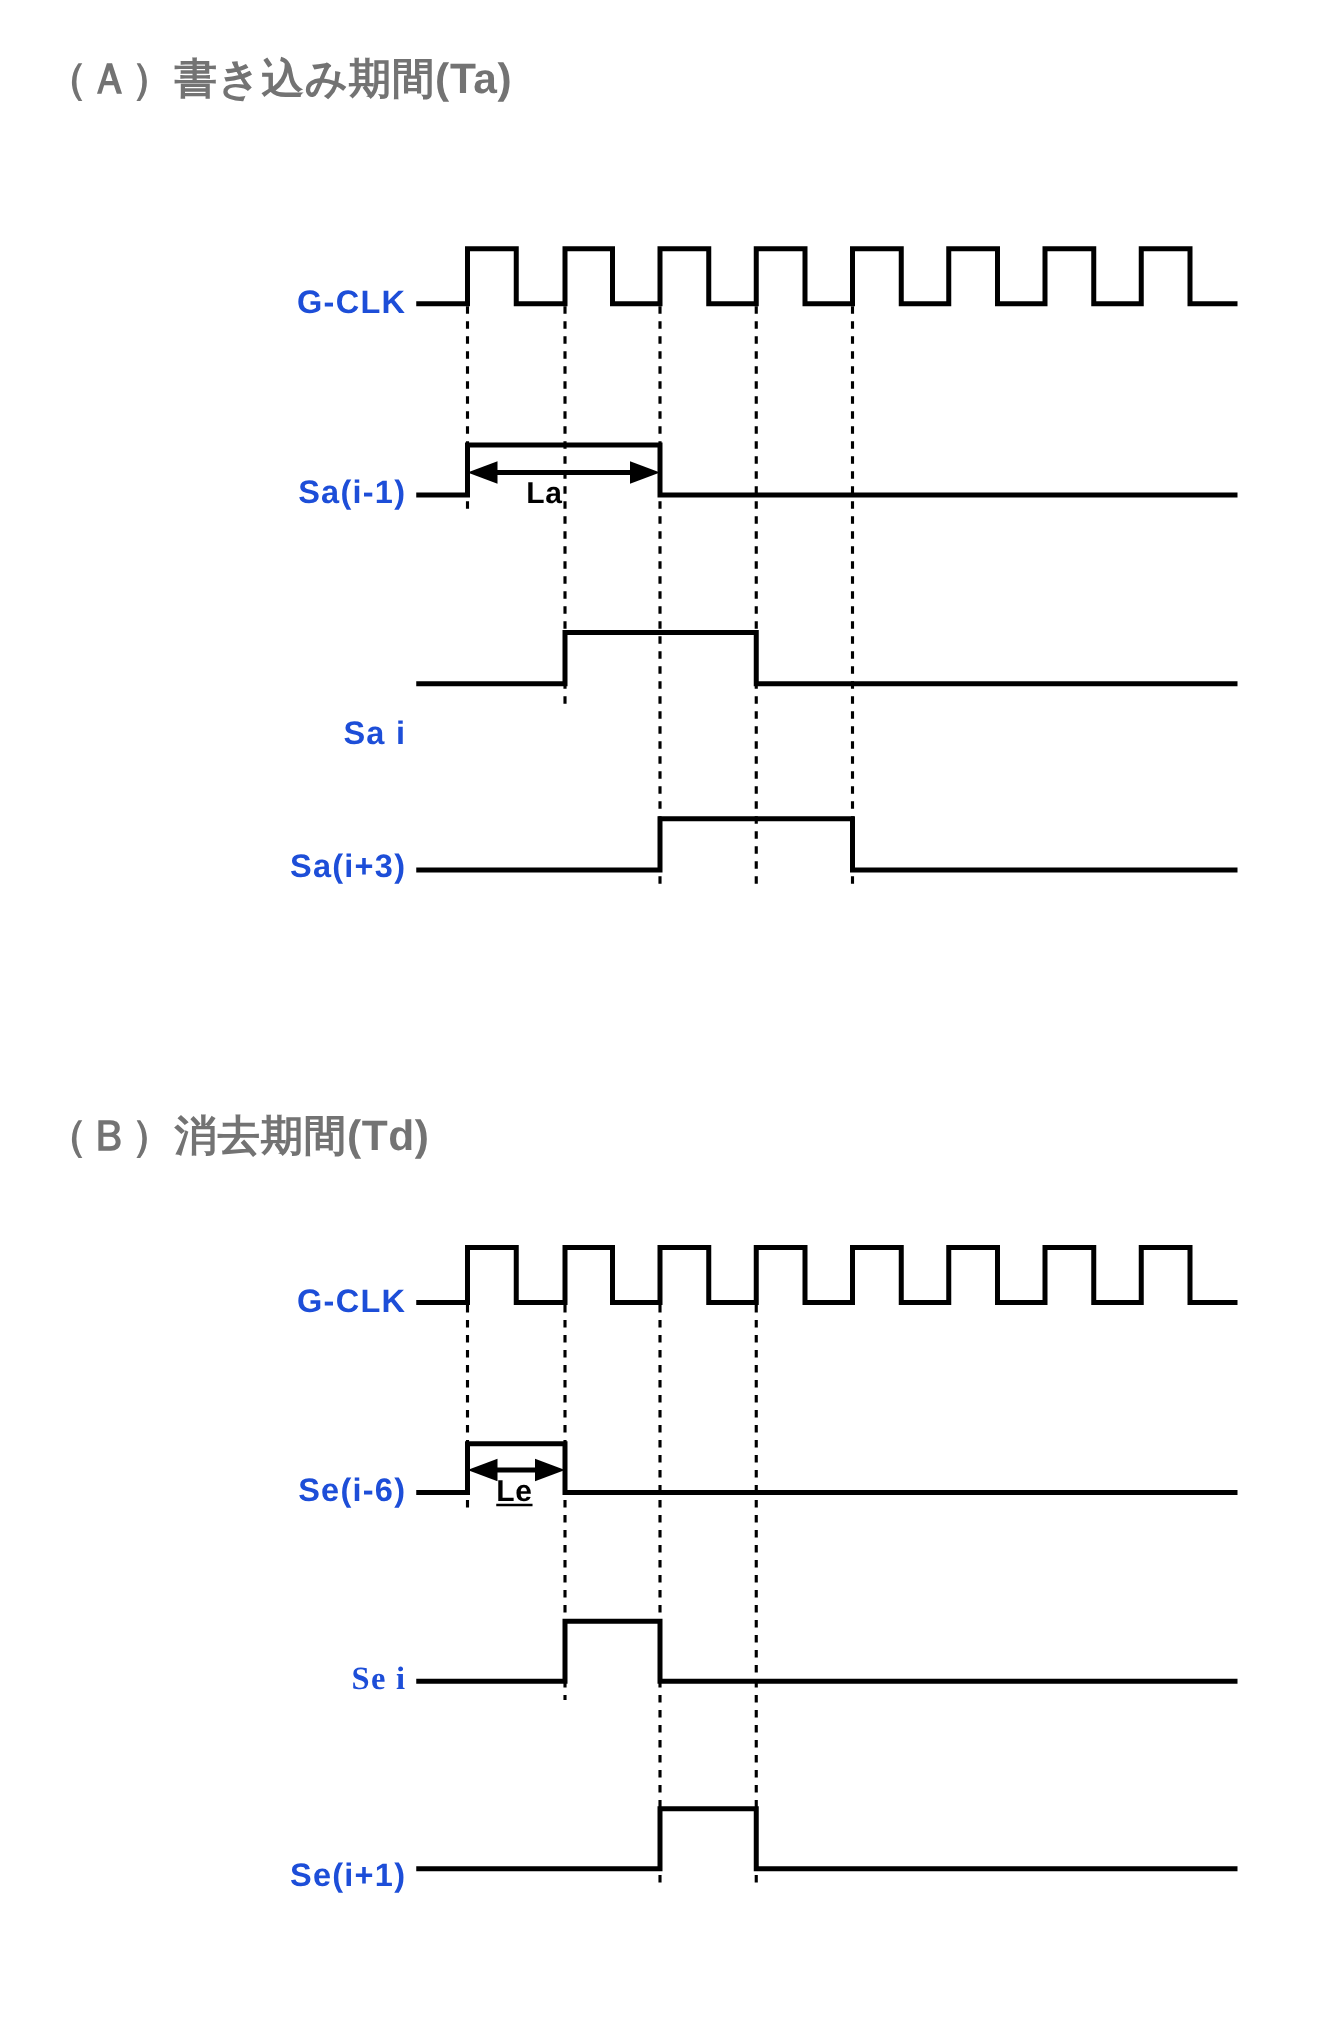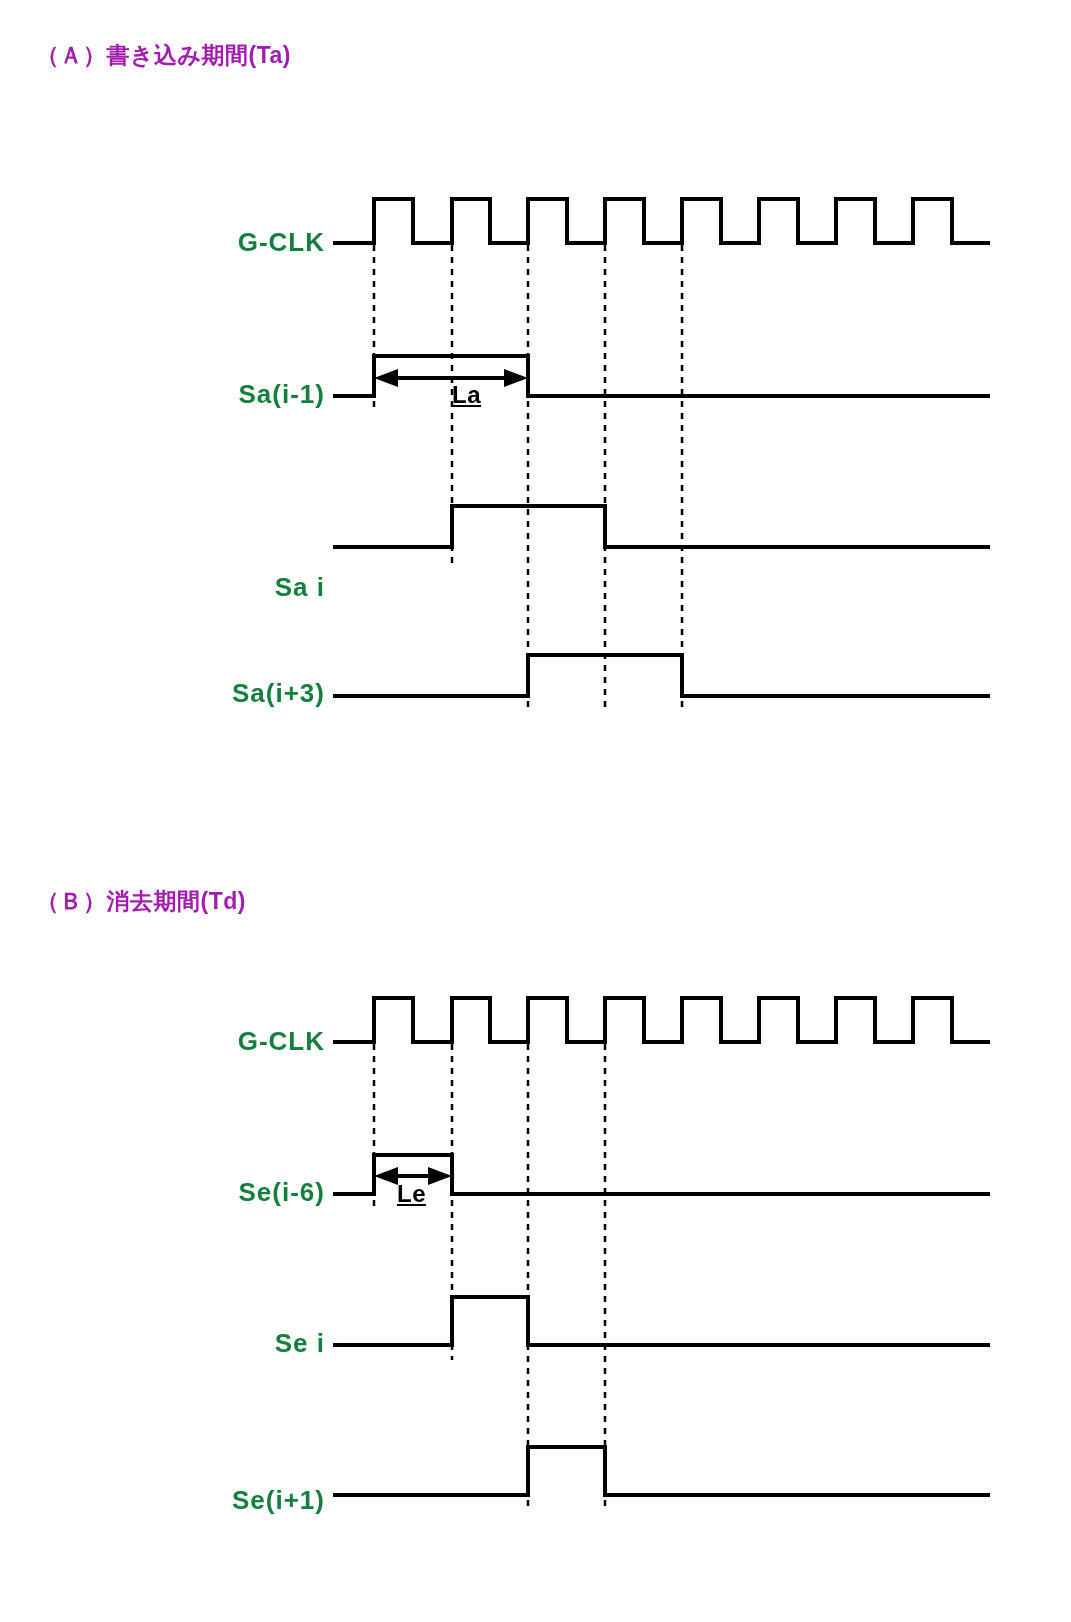--- a/index.html
+++ b/index.html
@@ -10,37 +10,37 @@
   body {
     width: 1071px;
     height: 1622px;
     position: relative;
     font-family: "Liberation Sans", "DejaVu Sans", sans-serif;
     color: #000000;
     overflow: hidden;
   }
   .panel-title {
     position: absolute;
-    font-size: 23px;
+    font-size: 34px;
     font-weight: bold;
     letter-spacing: 0.5px;
     white-space: nowrap;
-    color: #a21caf;
+    color: #737373;
   }
   #title-a { left: 36px; top: 40px; }
   #title-b { left: 36px; top: 866px; margin-top: 20px; }
 
   .wave-label {
     position: absolute;
     font-size: 26px;
     font-weight: bold;
     letter-spacing: 1px;
     white-space: nowrap;
     text-align: right;
-    color: #15803d;
+    color: #1d4ed8;
     transform: translateY(-50%);
   }
 
   .svg-layer {
     position: absolute;
     left: 0;
     top: 0;
     width: 1071px;
     height: 1622px;
     pointer-events: none;
@@ -60,29 +60,29 @@
 <div class="panel-title" id="title-a">（Ａ）書き込み期間(Ta)</div>
 
 <div class="wave-label" style="left:40px; top:242px; width:285px;">G-CLK</div>
 
 <div class="wave-label" style="left:40px; top:394px; width:285px;">Sa(i-1)</div>
 
 <div class="wave-label" style="left:40px; top:546px; width:285px;margin-top:41px;">Sa i</div>
 
 <div class="wave-label" style="left:40px; top:693px; width:285px;">Sa(i+3)</div>
 
-<div class="arrow-text" style="left:452px; top:381px;text-decoration:underline;">La</div>
+<div class="arrow-text" style="left:421px; top:381px;">La</div>
 
 <div class="panel-title" id="title-b">（Ｂ）消去期間(Td)</div>
 
 <div class="wave-label" style="left:40px; top:1041px; width:285px;">G-CLK</div>
 
 <div class="wave-label" style="left:40px; top:1192px; width:285px;">Se(i-6)</div>
 
-<div class="wave-label" style="left:40px; top:1343px; width:285px;">Se i</div>
+<div class="wave-label" style="left:40px; top:1343px; width:285px;font-family:Liberation Serif, serif;">Se i</div>
 
 <div class="wave-label" style="left:40px; top:1500px; width:285px;">Se(i+1)</div>
 
 <div class="arrow-text" style="left:397px; top:1180px;text-decoration:underline;">Le</div>
 
 <svg class="svg-layer" viewBox="0 0 1071 1622">
 
   <g>
 
     <polyline fill="none" stroke="#000" stroke-width="4" stroke-linejoin="miter" points="333,243 374,243 374,199 413,199 413,243 452,243 452,199 490,199 490,243

